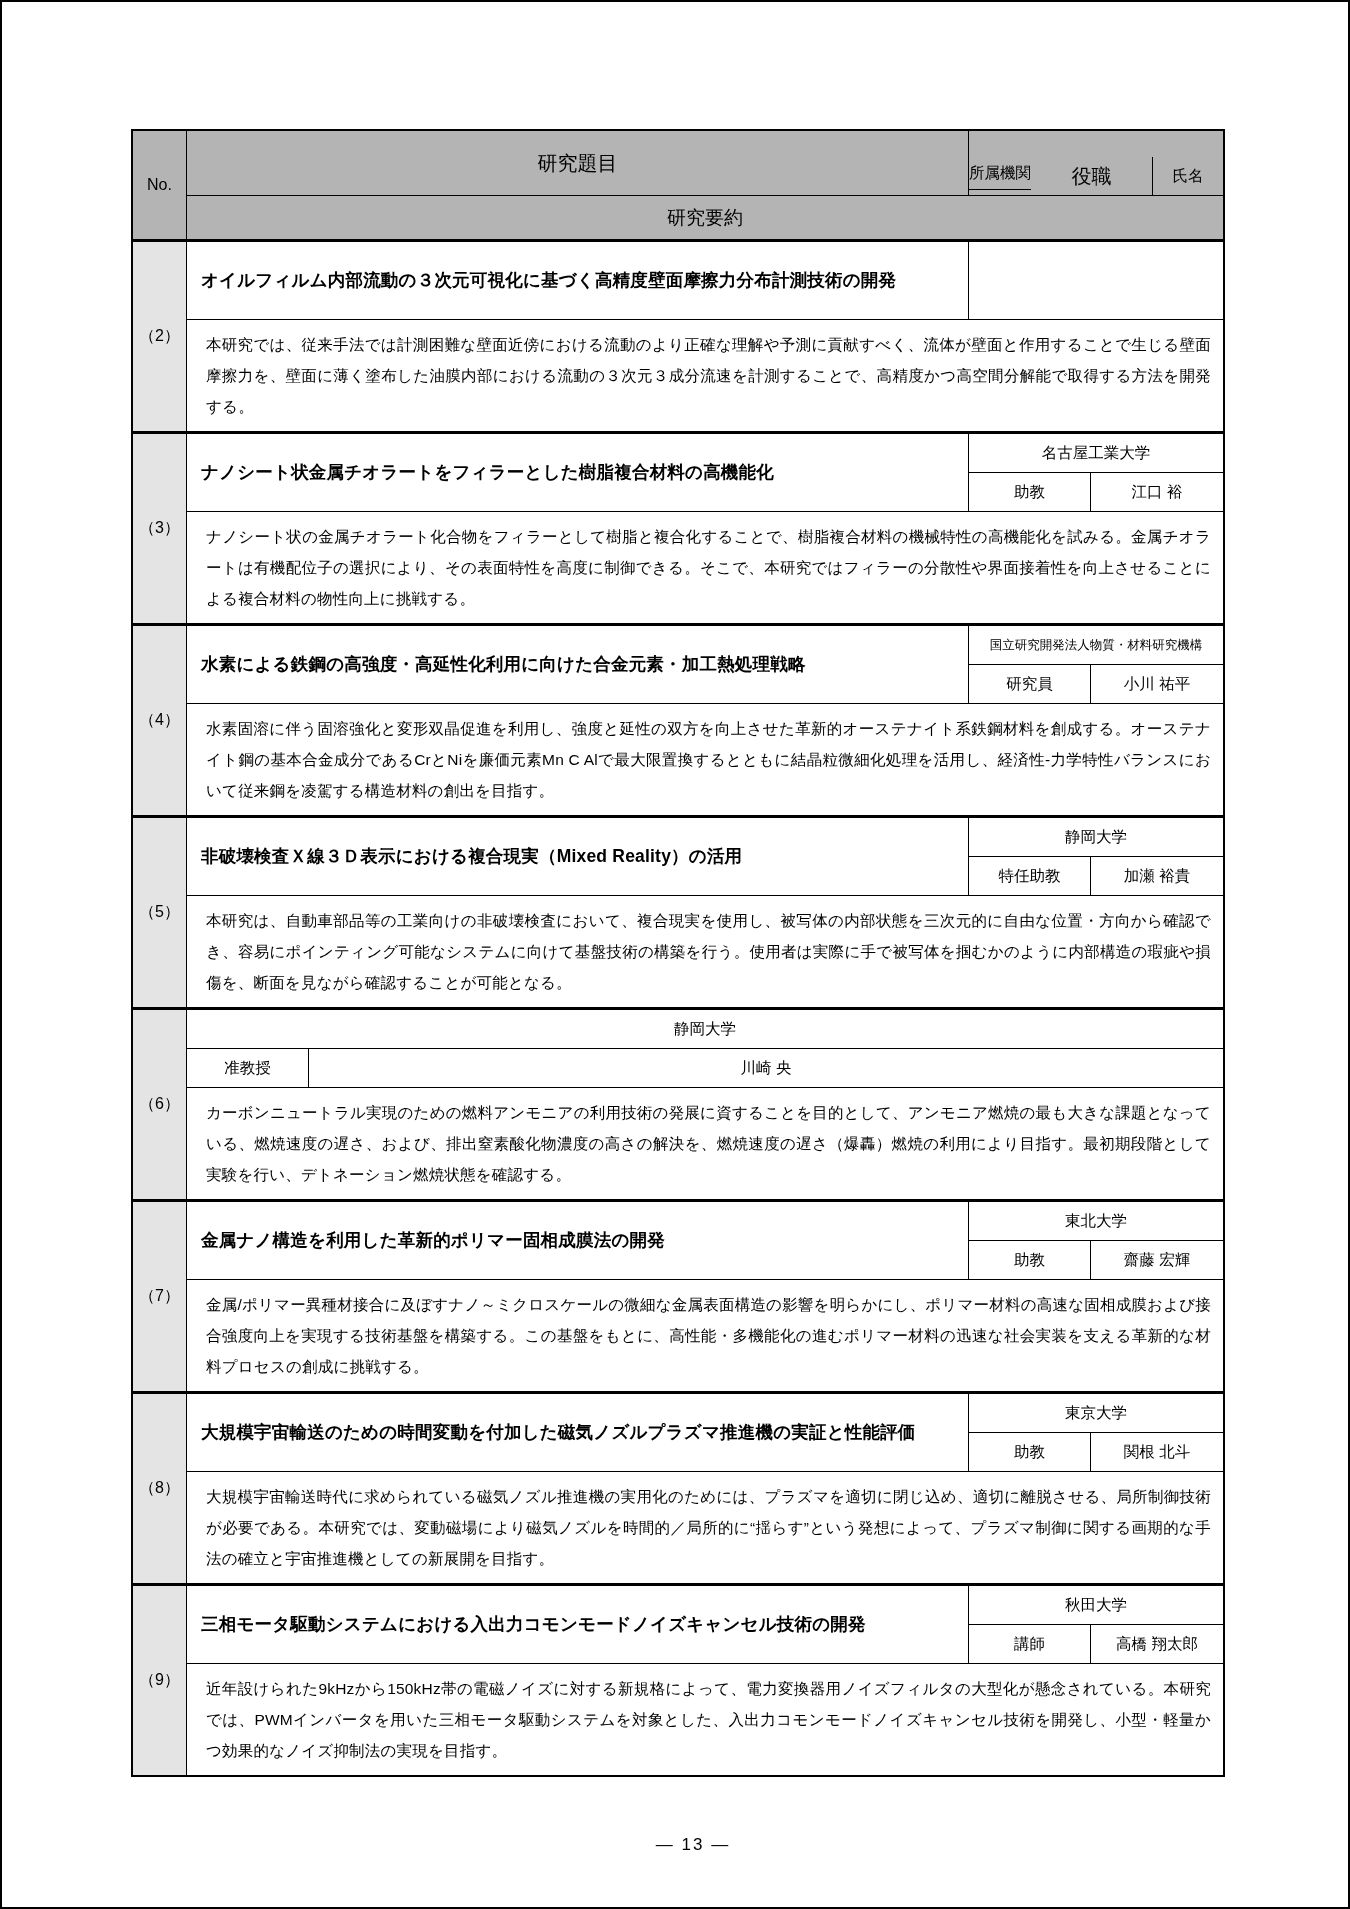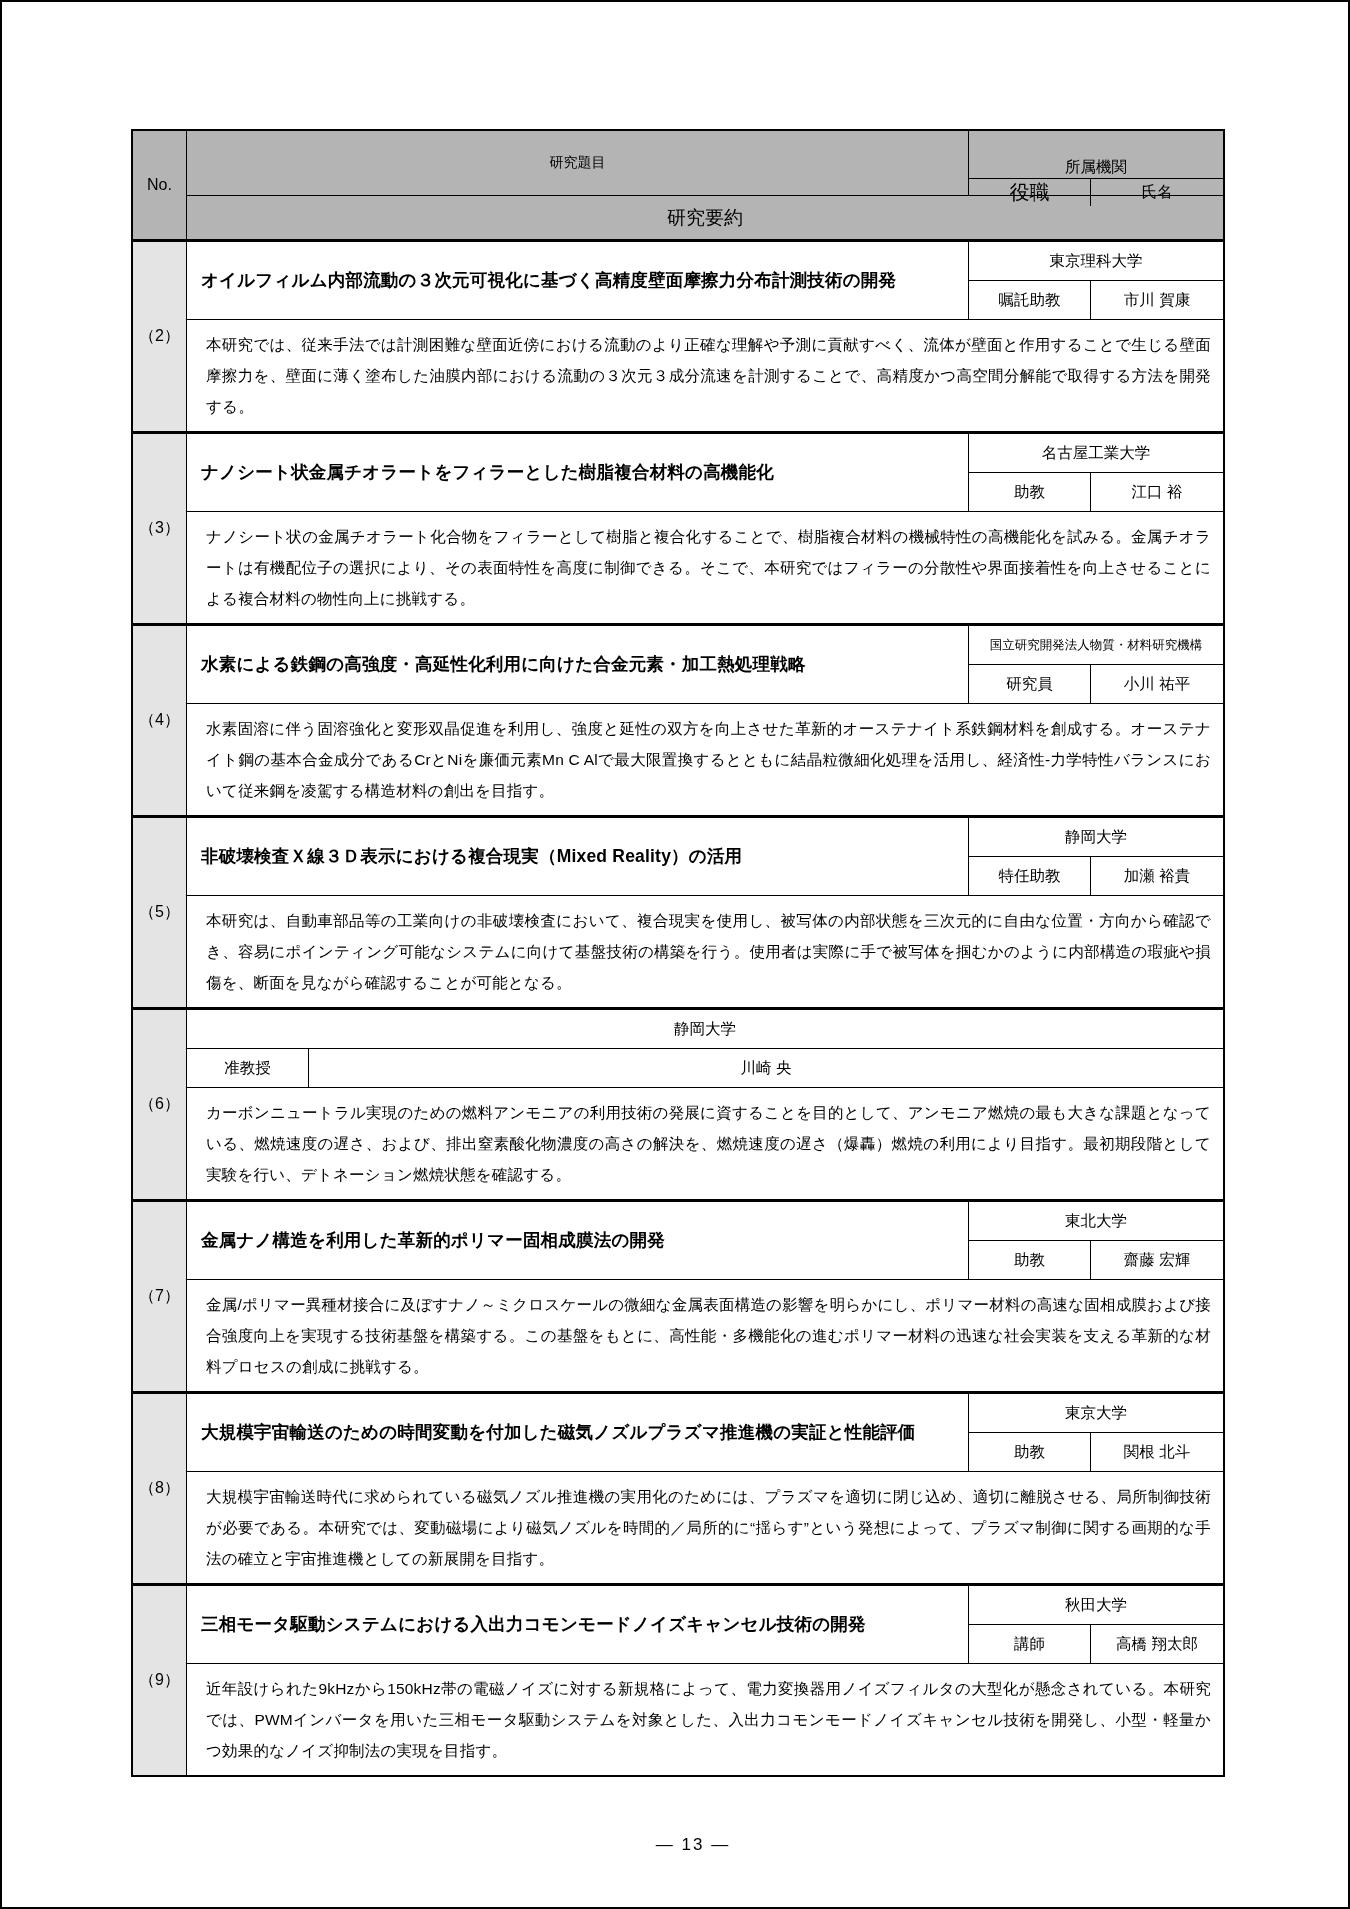--- a/index.html
+++ b/index.html
@@ -29,23 +29,23 @@
     border-right: 1px solid #000;
     display: flex; align-items: center; justify-content: center;
     font-size: 16px;
   }
   .thead-right { flex: 1 1 auto; display: flex; flex-direction: column; }
   .thead-row1 { display: flex; height: 65px; border-bottom: 1px solid #000; }
   .title-h {
     width: 782px; flex: 0 0 782px;
     border-right: 1px solid #000;
     display: flex; align-items: center; justify-content: center;
-    font-size: 14px;
-  }
-  .affil-h-block { flex: 1 1 auto; display: flex; flex-direction: column; margin-top: 26px; }
+    font-size: 20px;
+  }
+  .affil-h-block { flex: 1 1 auto; display: flex; flex-direction: row; margin-top: 26px; }
   .affil-h {
     height: 33px; border-bottom: 1px solid #000;
     display: flex; align-items: center; justify-content: center;
     font-size: 15.5px;
   }
   .posname-h { display: flex; flex: 1 1 auto; }
   .pos-h {
     width: 122px; flex: 0 0 122px; border-right: 1px solid #000;
     display: flex; align-items: center; justify-content: center;
     font-size: 20px;
@@ -134,27 +134,20 @@
         <div class="summary-h">研究要約</div>
       </div>
     </div>
 
     <div id="entries">
   <div class="entry">
     <div class="no-cell">（2）</div>
     <div class="entry-right">
       <div class="entry-top">
         <div class="title-cell">オイルフィルム内部流動の３次元可視化に基づく高精度壁面摩擦力分布計測技術の開発</div>
-        <div class="affil-block">
-          <div class="inst-cell">東京理科大学</div>
-          <div class="posname-row">
-            <div class="pos-cell">嘱託助教</div>
-            <div class="name-cell">市川 賀康</div>
-          </div>
-        </div>
       </div>
       <div class="summary-cell">本研究では、従来手法では計測困難な壁面近傍における流動のより正確な理解や予測に貢献すべく、流体が壁面と作用することで生じる壁面摩擦力を、壁面に薄く塗布した油膜内部における流動の３次元３成分流速を計測することで、高精度かつ高空間分解能で取得する方法を開発する。</div>
     </div>
   </div>
 
   <div class="entry">
     <div class="no-cell">（3）</div>
     <div class="entry-right">
       <div class="entry-top">
         <div class="title-cell">ナノシート状金属チオラートをフィラーとした樹脂複合材料の高機能化</div>

